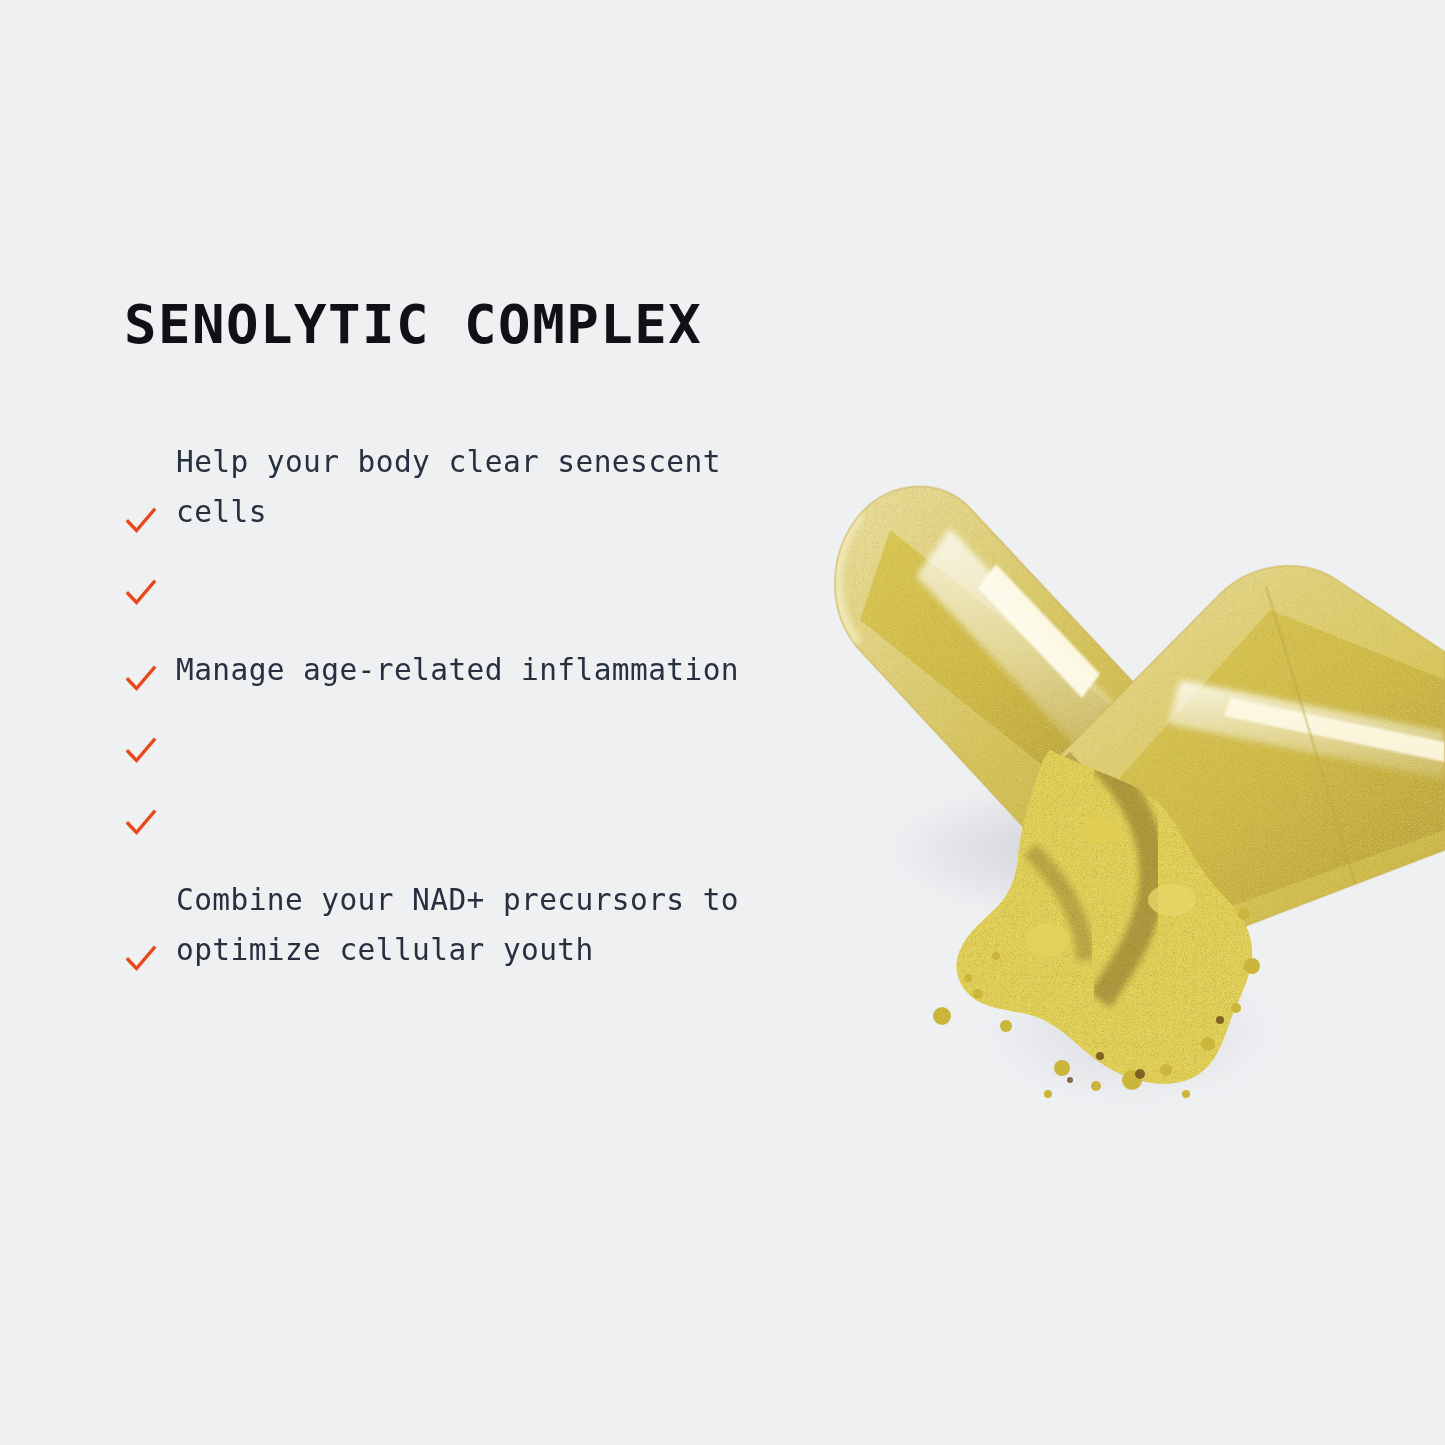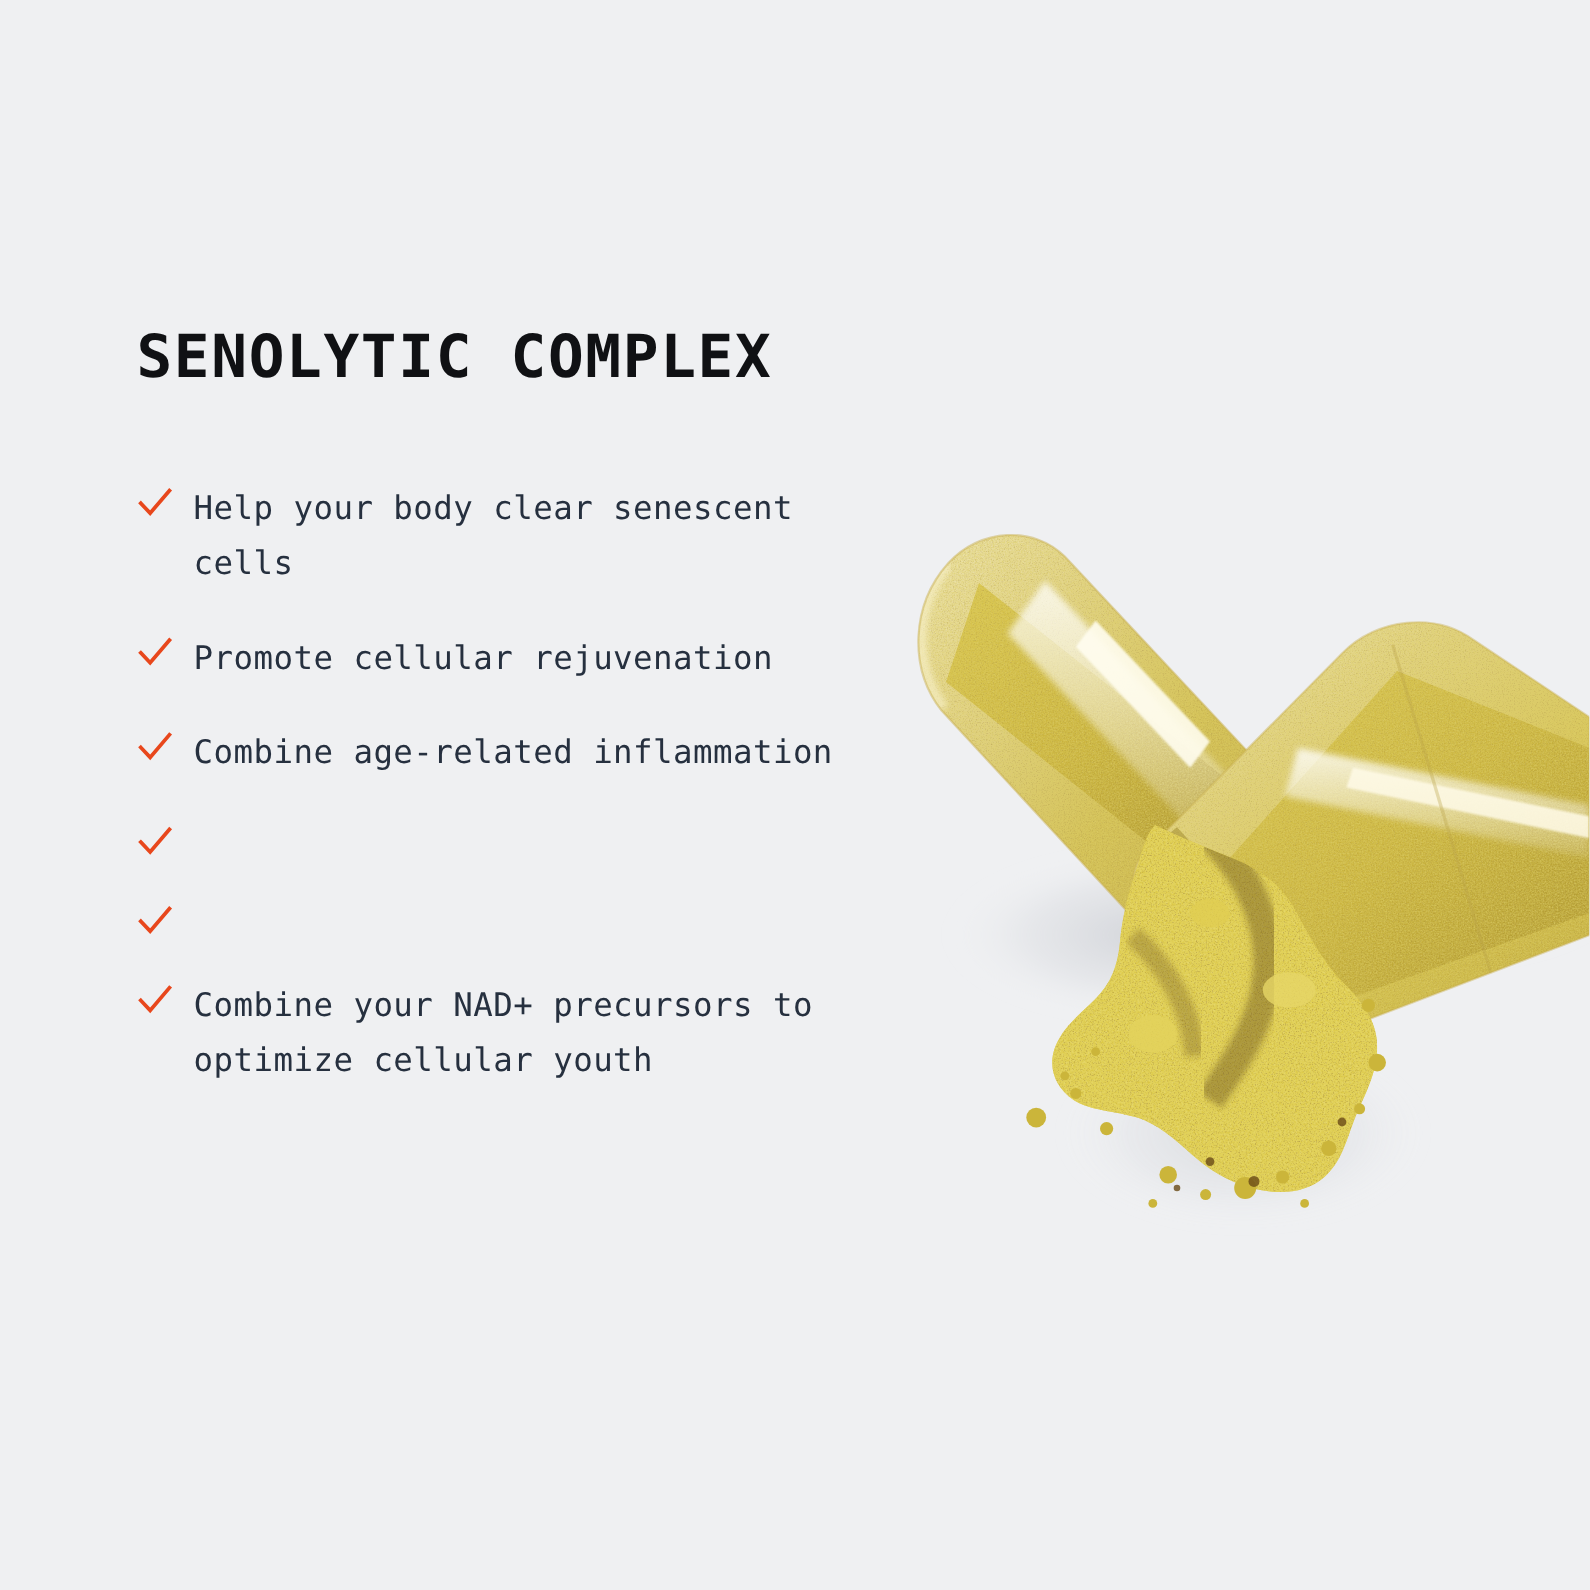--- a/index.html
+++ b/index.html
@@ -39,21 +39,21 @@
     letter-spacing:1.5px;
     color:#101114;
     white-space:nowrap;
   }
 
   #benefit-list { margin-top:82px; list-style:none; }
 
   .benefit {
     position:relative;
     display:flex;
-    align-items:flex-start;
+    align-items:flex-end;
     margin-bottom:36px;
   }
   .benefit:last-child { margin-bottom:0; }
 
   .check-icon {
     flex:0 0 auto;
     width:34px; height:34px;
     margin-right:18px;
     margin-top:2px;
     position:relative;
@@ -319,30 +319,29 @@
         <span class="benefit-text">Help your body clear senescent
 cells</span>
       </li>
 
       <li class="benefit">
         <span class="check-icon">
           <svg viewBox="0 0 34 34">
             <path d="M4 17.5 L12.5 26.5 L30 6" fill="none" stroke="#e8471c" stroke-width="3.4" stroke-linecap="square" stroke-linejoin="miter"></path>
           </svg>
         </span>
-        <span class="benefit-text">Promote cellular rejuvenation</span>
-      </li>
-
-      <li class="benefit">
-        <span class="check-icon">
-          <svg viewBox="0 0 34 34">
-            <path d="M4 17.5 L12.5 26.5 L30 6" fill="none" stroke="#e8471c" stroke-width="3.4" stroke-linecap="square" stroke-linejoin="miter"></path>
-          </svg>
-        </span>
-        <span class="benefit-text">Combine age-related inflammation</span>
+      </li>
+
+      <li class="benefit">
+        <span class="check-icon">
+          <svg viewBox="0 0 34 34">
+            <path d="M4 17.5 L12.5 26.5 L30 6" fill="none" stroke="#e8471c" stroke-width="3.4" stroke-linecap="square" stroke-linejoin="miter"></path>
+          </svg>
+        </span>
+        <span class="benefit-text">Manage age-related inflammation</span>
       </li>
 
       <li class="benefit">
         <span class="check-icon">
           <svg viewBox="0 0 34 34">
             <path d="M4 17.5 L12.5 26.5 L30 6" fill="none" stroke="#e8471c" stroke-width="3.4" stroke-linecap="square" stroke-linejoin="miter"></path>
           </svg>
         </span>
       </li>
 

